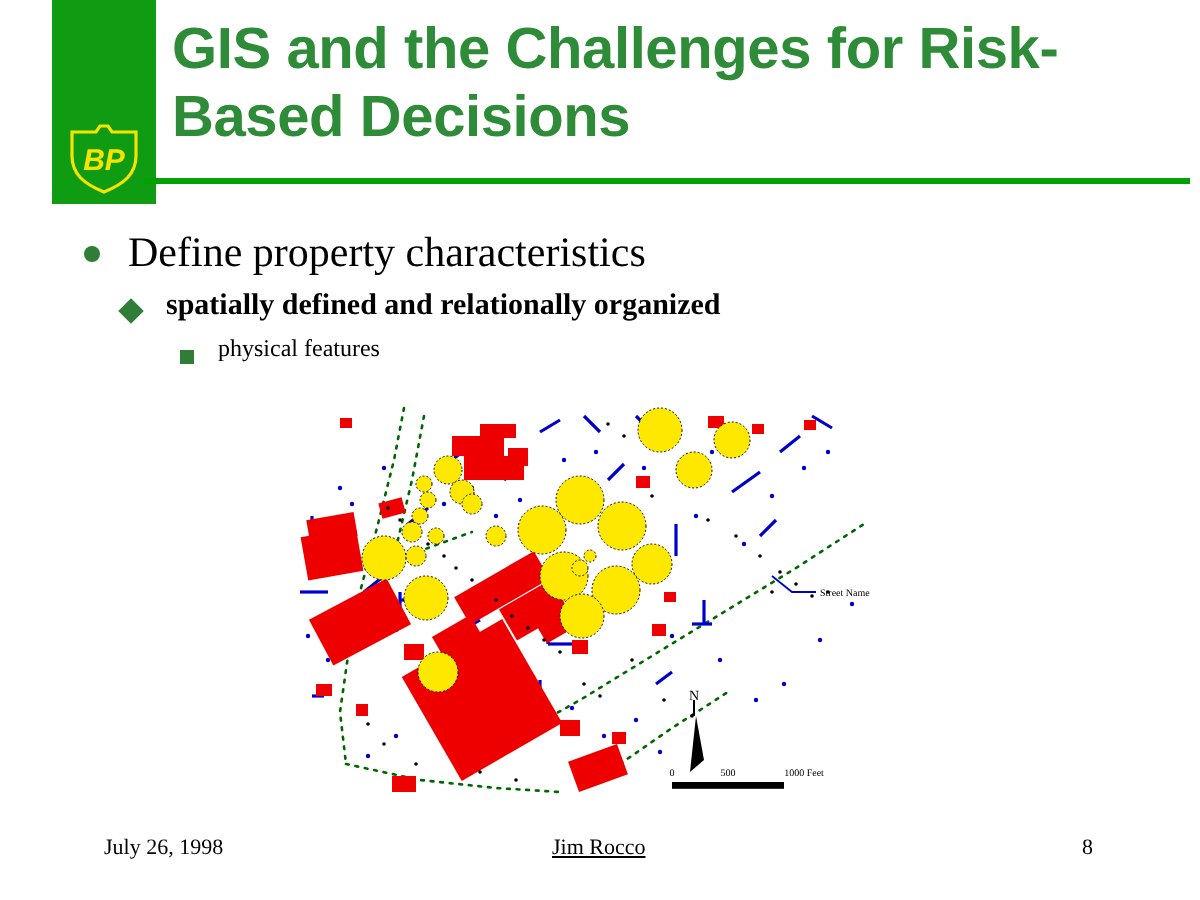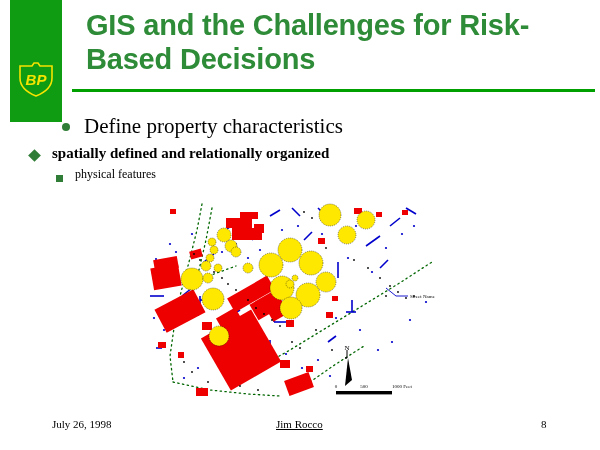--- a/index.html
+++ b/index.html
@@ -21,24 +21,24 @@
     position: absolute;
     left: 0; top: 0;
     width: 600px;
     height: 450px;
     background: #ffffff;
   }
 
   
   .logo-panel {
     position: absolute;
-    left: 10px;
+    left: 26px;
     top: 0;
     width: 52px;
-    height: 122px;
+    height: 102px;
     background: #0f9b12;
   }
   .bp-shield {
     position: absolute;
     left: 6px;
     top: 60px;
     width: 40px;
     height: 38px;
   }
   .bp-shield svg { display: block; }
@@ -83,50 +83,50 @@
   .bullet-mark {
     flex: 0 0 auto;
     display: inline-block;
   }
   .bullet-text {
     flex: 0 1 auto;
     color: #000000;
   }
 
   
-  .lvl1 { padding-left: 62px; margin-bottom: 7px; }
+  .lvl1 { padding-left: 42px; margin-bottom: 7px; }
   .lvl1 .bullet-mark {
     width: 8px; height: 8px;
     border-radius: 50%;
     background: #2f7d36;
     margin-top: 9px;
     margin-right: 14px;
   }
   .lvl1 .bullet-text {
     font-size: 21px;
     line-height: 1.15;
   }
 
   
-  .lvl2 { padding-left: 30px; margin-bottom: 6px; }
+  .lvl2 { padding-left: 61px; margin-bottom: 6px; }
   .lvl2 .bullet-mark {
     width: 9px; height: 9px;
     background: #2f7d36;
     transform: rotate(45deg);
     margin-top: 6px;
     margin-right: 13px;
   }
   .lvl2 .bullet-text {
     font-size: 15px;
     font-weight: bold;
     line-height: 1.15;
   }
 
   
-  .lvl3 { padding-left: 56px; align-items: flex-end; }
+  .lvl3 { padding-left: 90px; align-items: flex-end; }
   .lvl3 .bullet-mark {
     width: 7px; height: 7px;
     background: #2f7d36;
     margin-top: 5px;
     margin-right: 12px;
   }
   .lvl3 .bullet-text {
     font-size: 12px;
     line-height: 1.15;
   }

